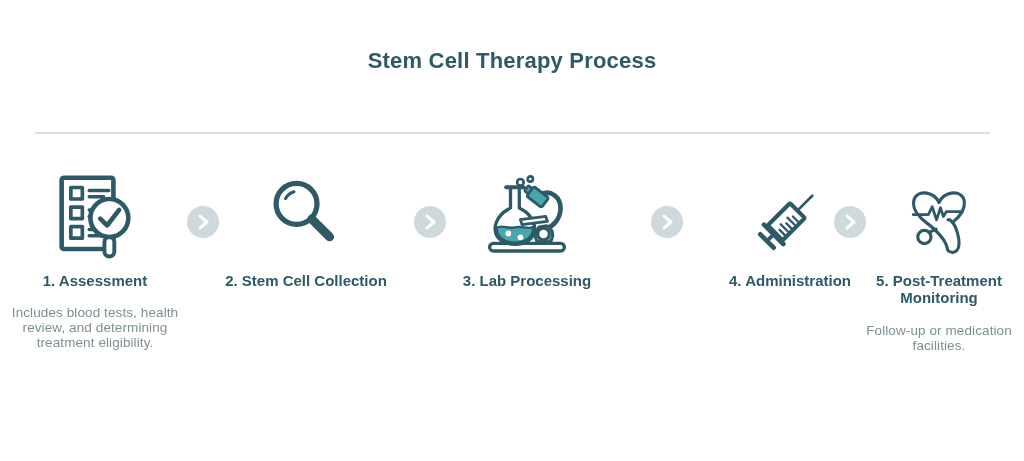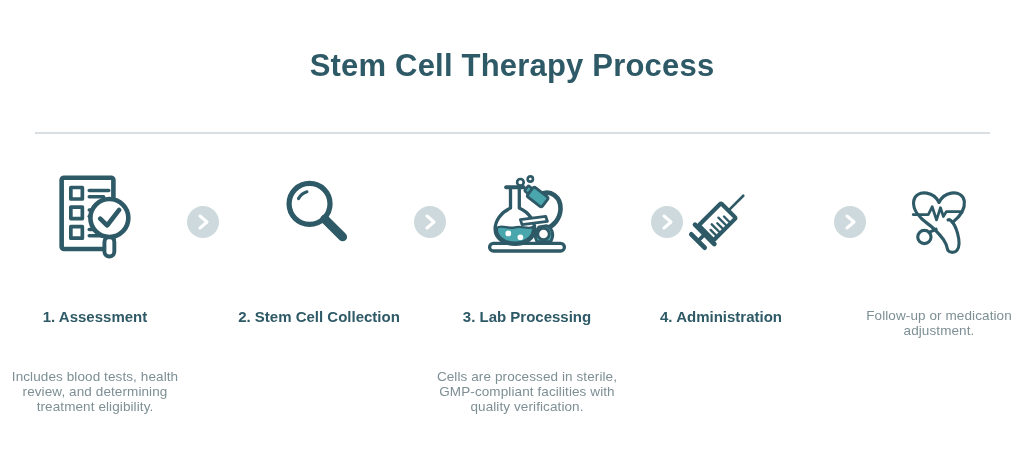--- a/index.html
+++ b/index.html
@@ -2,43 +2,43 @@
 <html><head>
 <meta charset="utf-8">
 <style>
   html,body{margin:0;padding:0;background:#fff;}
   #canvas{
     position:relative;width:1024px;height:461px;background:#ffffff;
     font-family:"Liberation Sans","DejaVu Sans",sans-serif;overflow:hidden;
   }
   .main-title{
     position:absolute;left:0;top:48px;width:1024px;text-align:center;
-    font-size:31px;font-weight:700;color:#2e5966;letter-spacing:0.2px;
+    font-size:22px;font-weight:700;color:#2e5966;letter-spacing:0.2px;
   }
   .divider{
     position:absolute;left:35px;top:132px;width:955px;height:2px;background:#d9dee2;
   }
   .step{
-    position:absolute;top:172px;display:flex;flex-direction:column;align-items:center;text-align:center;gap:36px;
+    position:absolute;top:172px;display:flex;flex-direction:column;align-items:center;text-align:center;
   }
   .icon-box{height:92px;display:flex;align-items:center;justify-content:center;}
   .step-title{
     margin-top:8px;font-size:15px;font-weight:700;color:#2e5966;line-height:1.15;
   }
   .step-desc{
-    margin-top:8px;font-size:13.5px;color:#7d8f95;line-height:1.12;letter-spacing:0.1px;
+    margin-top:16px;font-size:13.5px;color:#7d8f95;line-height:1.12;letter-spacing:0.1px;
   }
   .arrow{
     position:absolute;top:206px;width:32px;height:32px;border-radius:50%;
     background:#cdd9dc;display:flex;align-items:center;justify-content:center;
   }
   #step1{left:4px;width:182px;}
-  #step2{left:226px;width:186px;}
+  #step2{left:213px;width:186px;}
   #step3{left:426px;width:202px;}
-  #step4{left:635px;width:172px;}
+  #step4{left:704px;width:172px;}
   #step5{left:856px;width:166px;}
   #arrow1{left:187px;} #arrow2{left:414px;} #arrow3{left:651px;} #arrow4{left:834px;}
   svg{display:block;}
 </style>
 </head>
 <body>
 
 <div id="canvas">
 
   <div class="main-title">Stem Cell Therapy Process</div>
@@ -104,21 +104,20 @@
         <g transform="rotate(38 49 21)">
           <rect x="36.5" y="17.5" width="6" height="6" rx="1" fill="#4aa6ad" stroke-width="2.4"></rect>
           <rect x="41" y="15" width="17" height="11" rx="2" fill="#4aa6ad" stroke-width="2.6"></rect>
         </g>
         <path d="M 34,41.5 L 57,38.5 L 58.5,43 L 35.5,46 Z" fill="#fff" stroke-width="2.6"></path>
         <path d="M 51,48 C 47.5,52 46.5,57 49,61.5 L 61.5,61.5 C 65,56 63.5,49.5 58,47 Z" fill="#4aa6ad" stroke-width="2.6"></path>
         <circle cx="55" cy="54.5" r="5.2" fill="#fff" stroke-width="2.6"></circle>
       </svg>
     </div>
     <div class="step-title">3. Lab Processing</div>
-    <div class="step-desc">Cells are processed in sterile, GMP-compliant facilities with quality verification.</div>
   </div>
 
   <div class="arrow" id="arrow3">
     <svg width="14" height="16" viewBox="0 0 14 16">
         <polyline points="4,2 11,8 4,14" fill="none" stroke="#ffffff" stroke-width="3" stroke-linecap="round" stroke-linejoin="round"></polyline>
       </svg>
   </div>
 
   <div class="step" id="step4">
     <div class="icon-box">
@@ -149,16 +148,17 @@
   <div class="step" id="step5">
     <div class="icon-box">
       <svg width="78" viewBox="0 0 80 80" fill="none" stroke="#2e5966" stroke-width="3.2" stroke-linecap="round" stroke-linejoin="round">
         <path d="M 40,24 C 38,20 33.5,15.5 27.5,14.5 C 20.5,13.3 14.8,16.5 14,23 C 13,31 19.5,39.5 28,45.5 C 34,49.8 40,56 44.5,62 C 46.5,65 48.5,69 49,73 C 51.5,76 56,76 58.5,73 C 61,70 61,63 59,55.5 C 57.5,50 55,45 52,42.5 C 51,41.7 50,41.5 49.3,41.9"></path>
         <path d="M 40,24 C 42,20 46.5,15.5 52.5,14.5 C 59.5,13.3 65.2,16.5 66,23 C 66.9,30.5 61.5,38.5 54,44.5"></path>
         <polyline points="13.5,36.5 29,36.5 33,28.5 37.5,42 41.5,29.5 44.5,38.5 47.5,33.5 63,33.5" stroke-width="2.8"></polyline>
         <circle cx="25" cy="59.5" r="6.8"></circle>
         <line x1="29.8" y1="54.8" x2="37" y2="51.5"></line>
       </svg>
     </div>
-    <div class="step-desc">Follow-up or medication adjustment.</div>
+    <div class="step-title">5. Post-Treatment Monitoring</div>
+    <div class="step-desc">Follow-up or medication facilities.</div>
   </div>
 
 </div>
 
 </body></html>

